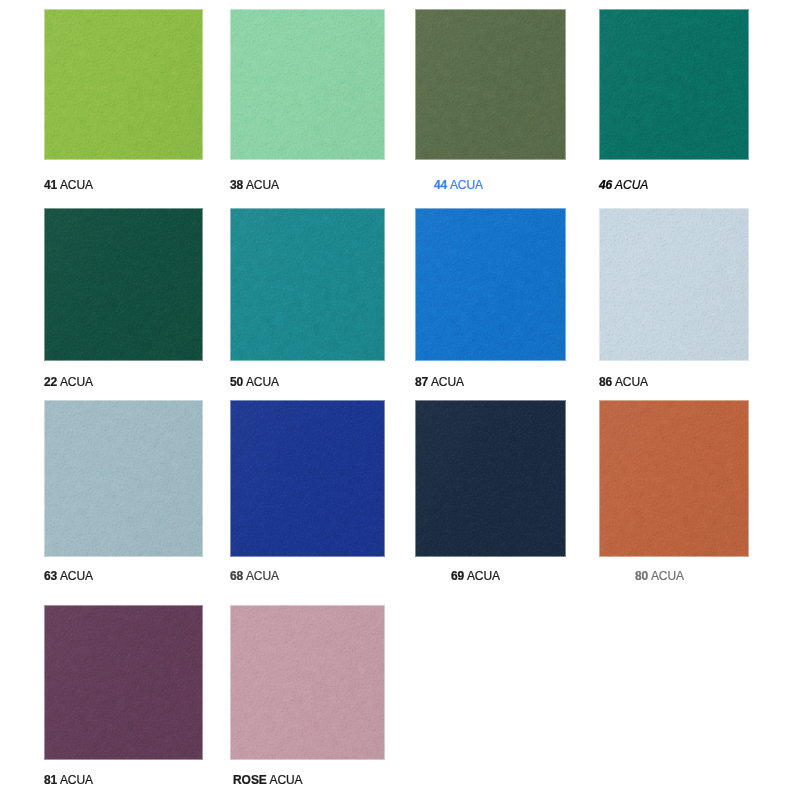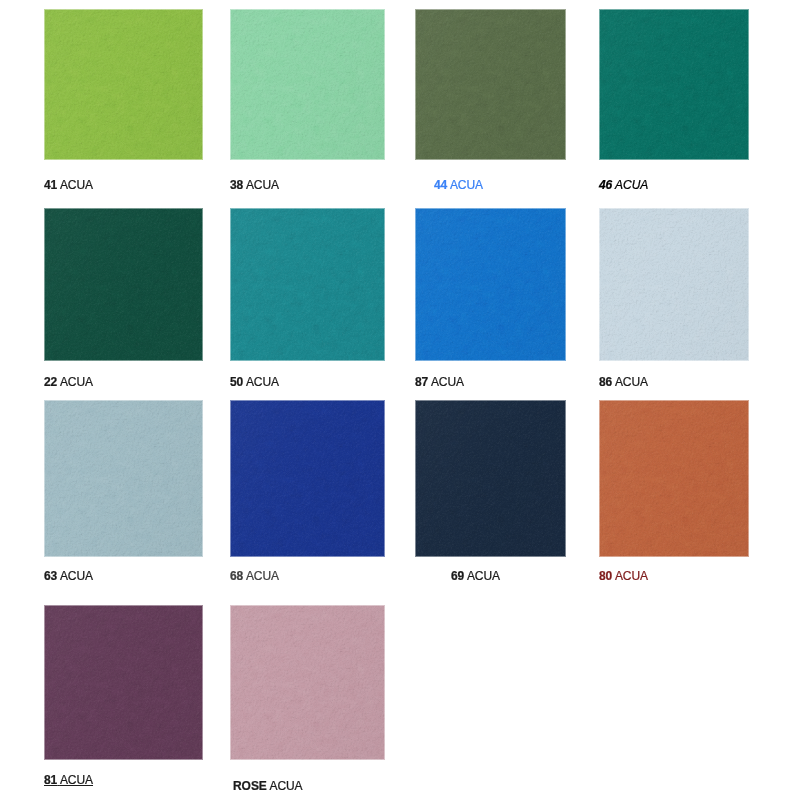--- a/index.html
+++ b/index.html
@@ -228,37 +228,37 @@
   <div class="swatch-cell" style="left: 599px; top: 400px; width: 150px; height: 157px; --grain: 1.11;">
     <div class="swatch-chip">
       <div class="chip-base" style="background: rgb(190, 99, 61);"></div>
       <div class="chip-grain-coarse"></div>
       <div class="chip-grain"></div>
       <div class="chip-grain-fine"></div>
       <div class="chip-sheen"></div>
       <div class="swatch-edge"></div>
     </div>
   </div>
-  <div class="swatch-label" style="color: #7f1d1d; left: 599px; top: 568px;"><span class="swatch-code">80</span> <span class="swatch-name">ACUA</span></div>
+  <div class="swatch-label" style="color: #737373; left: 635px; top: 568px;"><span class="swatch-code">80</span> <span class="swatch-name">ACUA</span></div>
   <div class="swatch-cell" style="left: 44px; top: 605px; width: 159px; height: 155px; --grain: 1.05;">
     <div class="swatch-chip">
       <div class="chip-base" style="background: rgb(98, 58, 87);"></div>
       <div class="chip-grain-coarse"></div>
       <div class="chip-grain"></div>
       <div class="chip-grain-fine"></div>
       <div class="chip-sheen"></div>
       <div class="swatch-edge"></div>
     </div>
   </div>
-  <div class="swatch-label" style="color: rgb(27, 27, 27); left: 44px; top: 772px; text-decoration: underline;"><span class="swatch-code">81</span> <span class="swatch-name">ACUA</span></div>
+  <div class="swatch-label" style="color: rgb(27, 27, 27); left: 44px; top: 772px;"><span class="swatch-code">81</span> <span class="swatch-name">ACUA</span></div>
   <div class="swatch-cell" style="left: 230px; top: 605px; width: 155px; height: 155px; --grain: 1.18;">
     <div class="swatch-chip">
       <div class="chip-base" style="background: rgb(197, 156, 167);"></div>
       <div class="chip-grain-coarse"></div>
       <div class="chip-grain"></div>
       <div class="chip-grain-fine"></div>
       <div class="chip-sheen"></div>
       <div class="swatch-edge"></div>
     </div>
   </div>
-  <div class="swatch-label" style="color: rgb(27, 27, 27); left: 233px; top: 772px; margin-top: 6px;"><span class="swatch-code">ROSE</span> <span class="swatch-name">ACUA</span></div>
+  <div class="swatch-label" style="color: rgb(27, 27, 27); left: 233px; top: 772px;"><span class="swatch-code">ROSE</span> <span class="swatch-name">ACUA</span></div>
 
 </div>
 
 </body></html>

